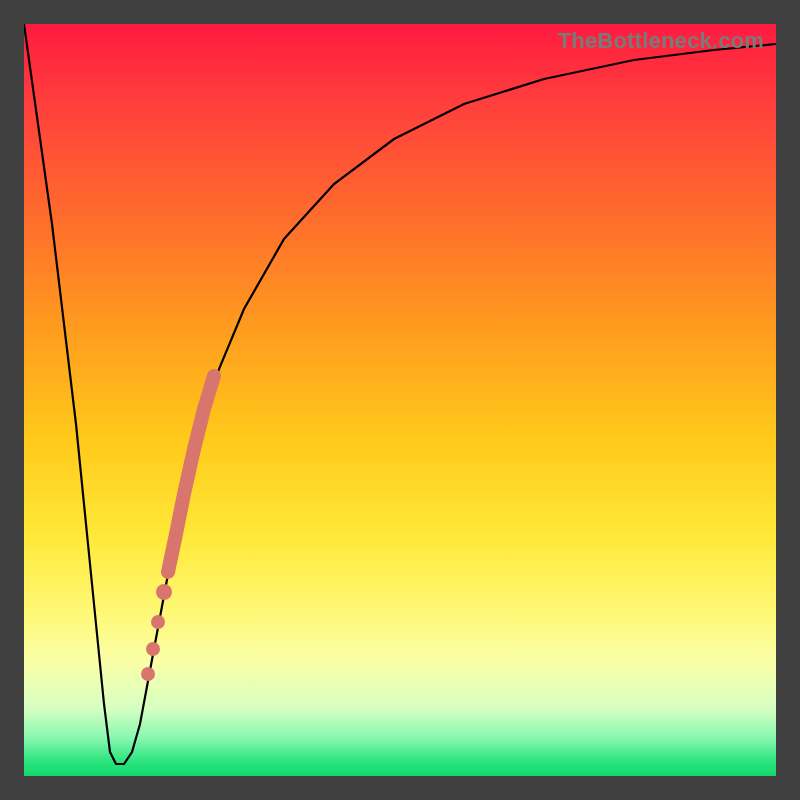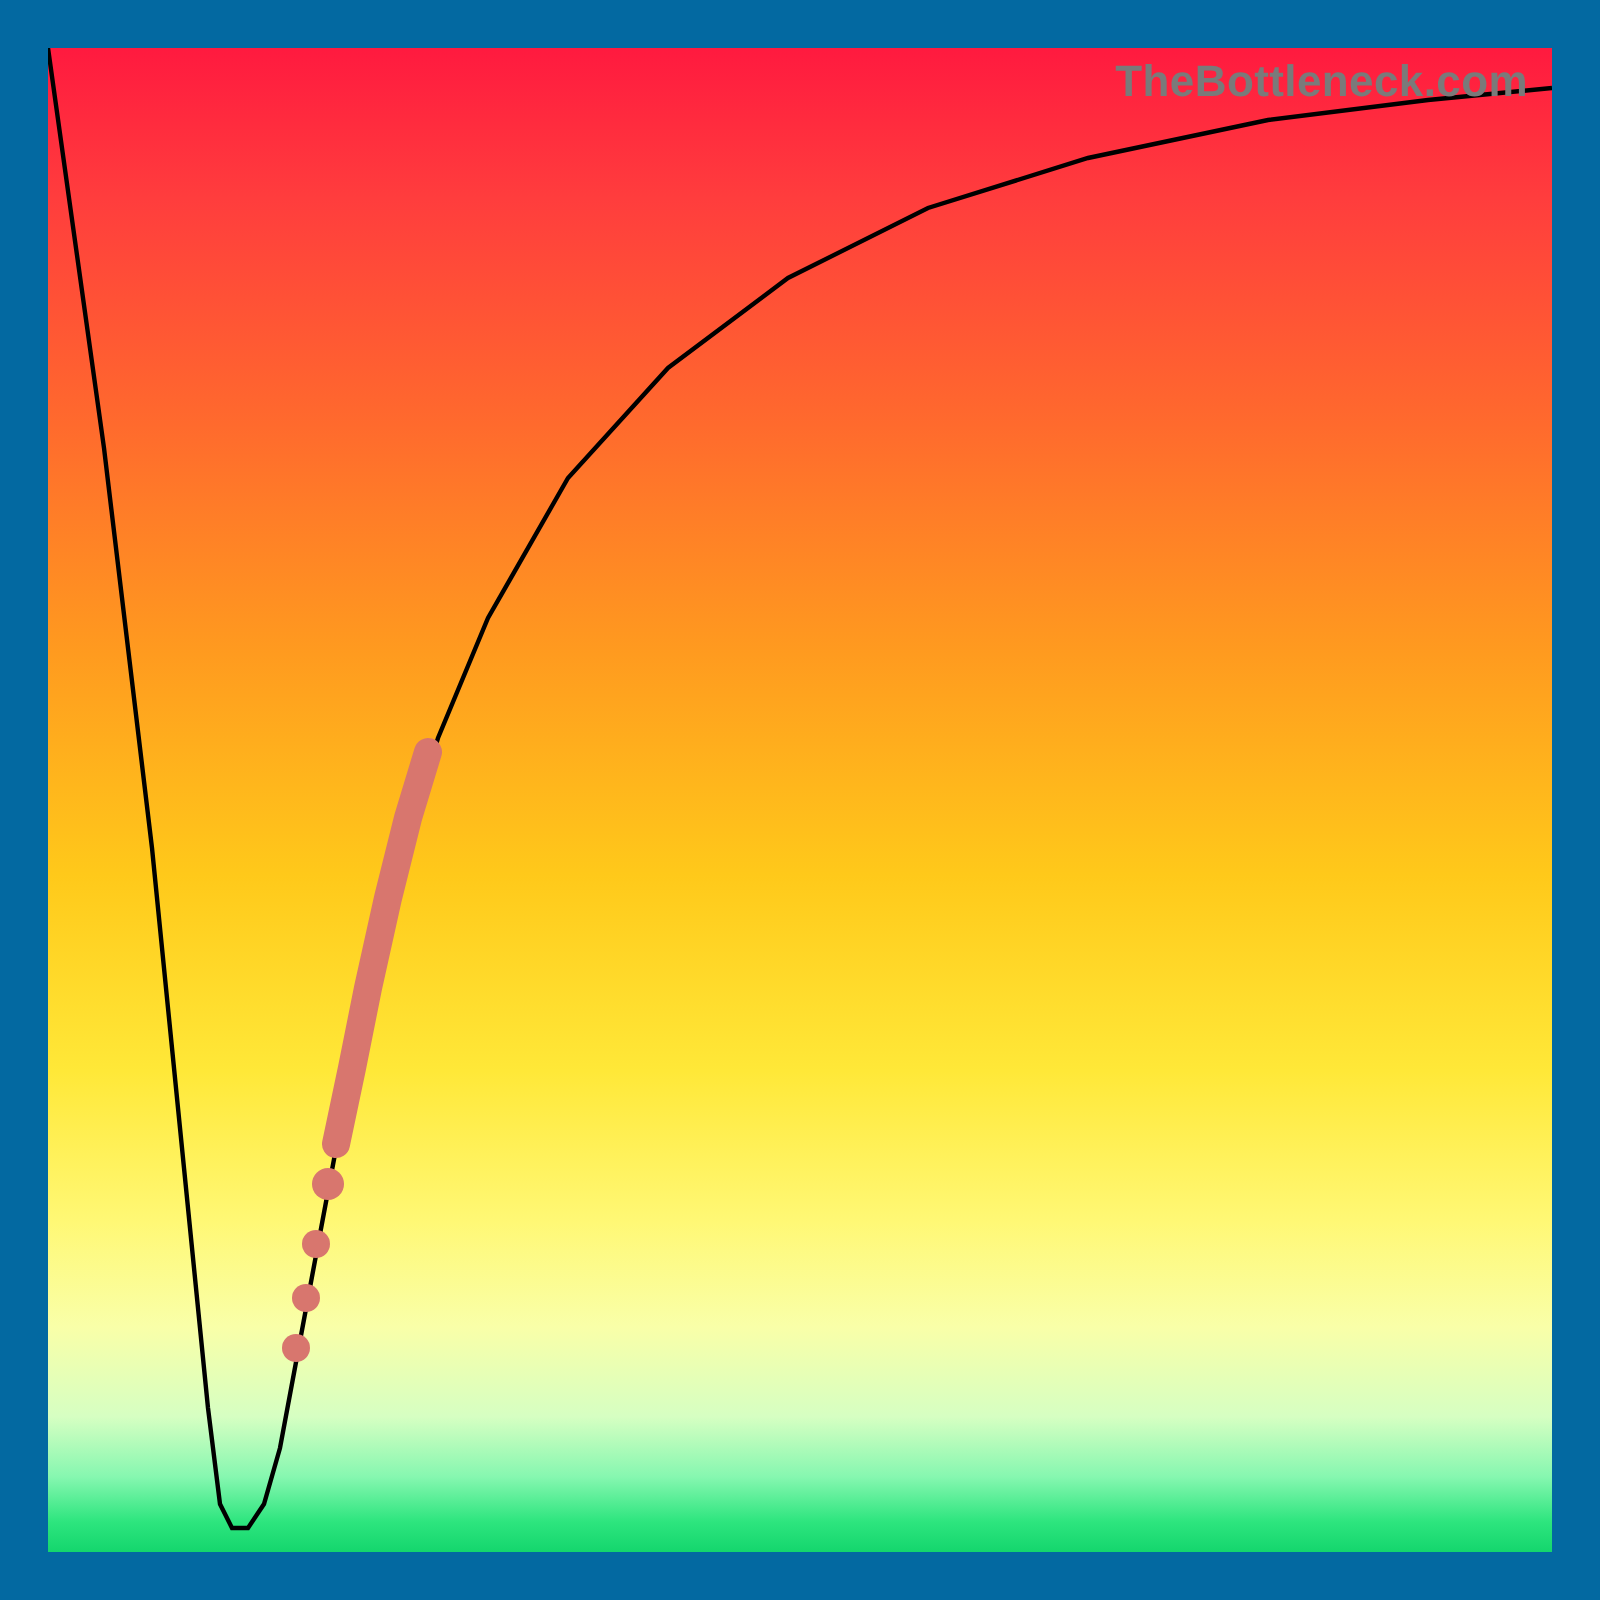--- a/index.html
+++ b/index.html
@@ -8,21 +8,21 @@
     width: 800px;
     height: 800px;
     overflow: hidden;
     background: #fff;
   }
   .frame {
     position: relative;
     width: 800px;
     height: 800px;
     box-sizing: border-box;
-    background: #0369a1;
+    background: #404040;
   }
   .plot {
     position: absolute;
     left: 24px;
     top: 24px;
     width: 752px;
     height: 752px;
     background: linear-gradient(to bottom,
       #ff1a3f 0%,
       #ff3d3d 10%,

